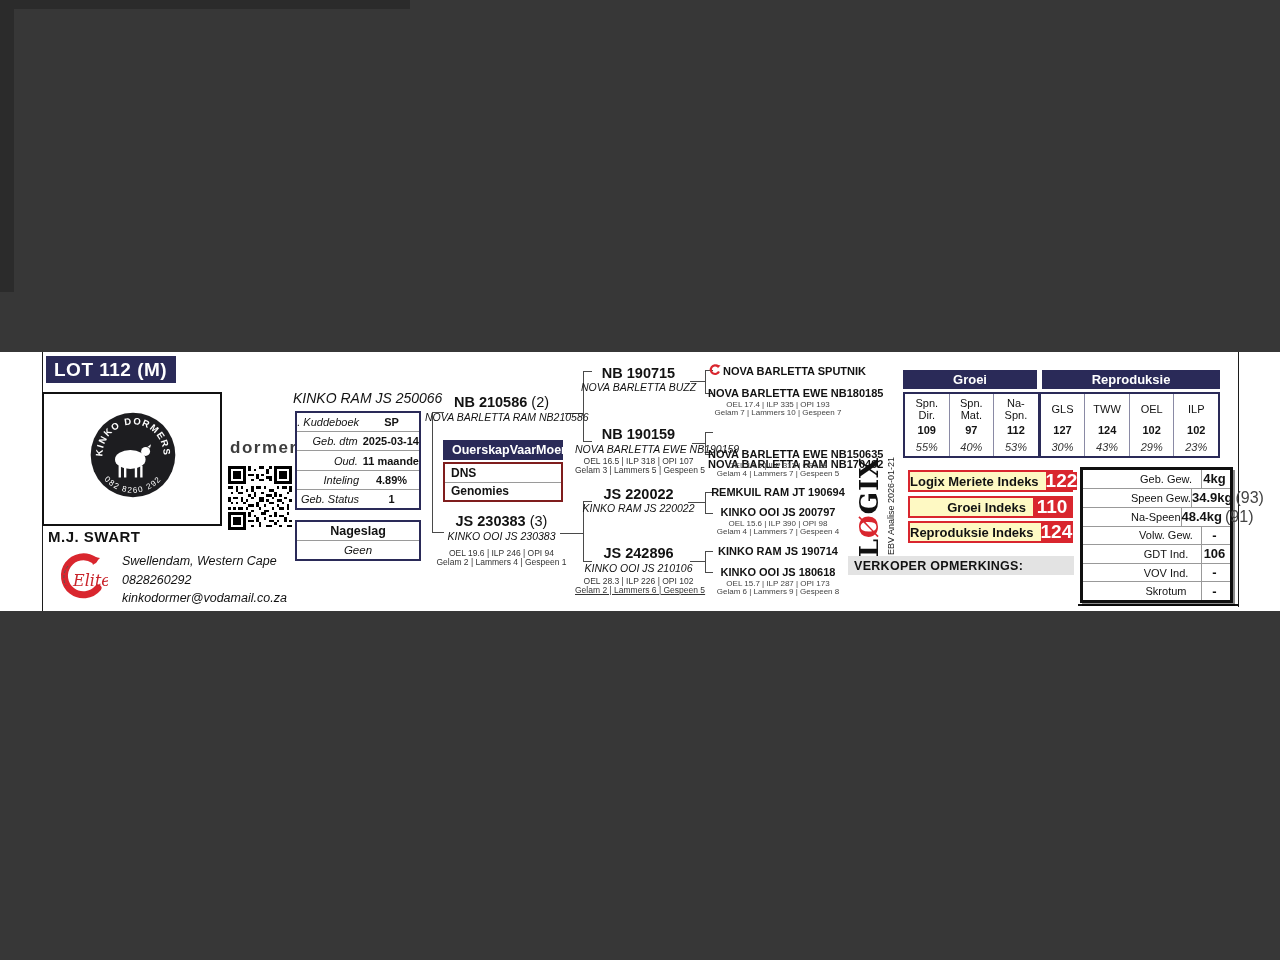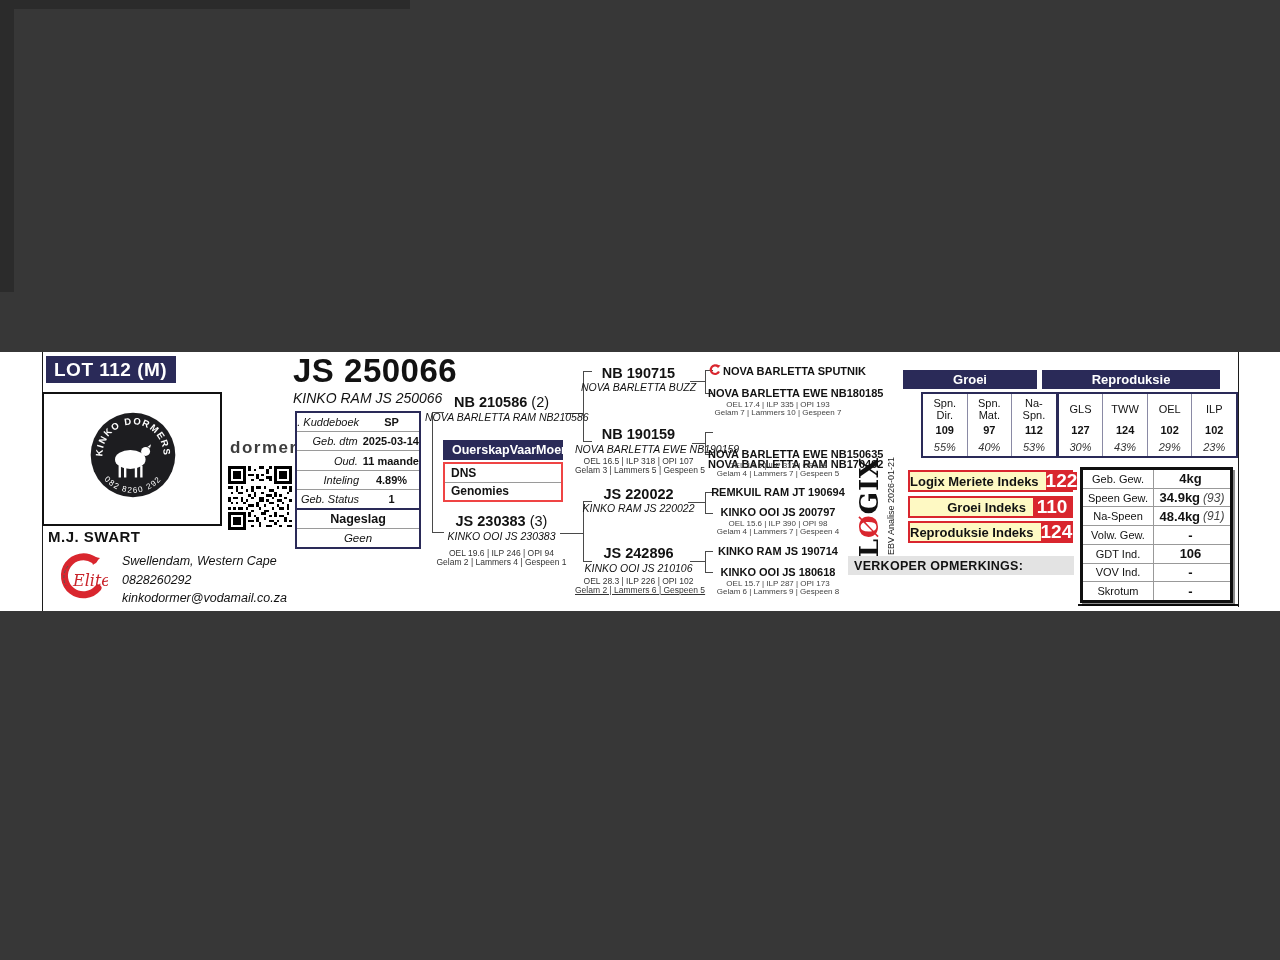--- a/index.html
+++ b/index.html
@@ -14,62 +14,62 @@
   .photo{position:absolute;left:42px;top:40px;width:176px;height:130px;border:2px solid #111;background:#fff;}
   
   .title{position:absolute;left:293px;top:0px;font-size:33px;font-weight:bold;letter-spacing:.5px;white-space:nowrap;}
   .subtitle{position:absolute;left:293px;top:38px;font-size:14px;font-style:italic;white-space:nowrap;}
   
   .itbl{position:absolute;left:295px;top:59px;width:122px;height:95px;border:2px solid #2a2a58;display:flex;flex-direction:column;}
   .irow{flex:1;display:flex;align-items:center;border-top:1px solid #9a9a9a;}
   .irow:first-child{border-top:none;}
   .ilab{width:53%;text-align:right;font-style:italic;font-size:11px;padding-right:5px;white-space:nowrap;}
   .ival{width:47%;text-align:center;font-weight:bold;font-size:11px;white-space:nowrap;}
-  .ntbl{position:absolute;left:295px;top:156px;width:122px;height:37px;border:2px solid #2a2a58;display:flex;flex-direction:column;}
+  .ntbl{position:absolute;left:295px;top:168px;width:122px;height:37px;border:2px solid #2a2a58;display:flex;flex-direction:column;}
   .nhdr{flex:1;display:flex;align-items:center;justify-content:center;font-weight:bold;font-size:12.5px;border-bottom:1px solid #9a9a9a;}
   .nval{flex:1;display:flex;align-items:center;justify-content:center;font-style:italic;font-size:11.5px;}
   
   .ohdr{position:absolute;left:443px;top:88px;width:120px;height:20px;background:#2a2a58;color:#fff;font-weight:bold;
         font-size:12.5px;display:flex;align-items:center;justify-content:space-between;padding:0 9px;box-sizing:border-box;}
-  .obox{position:absolute;left:443px;top:110px;width:120px;height:40px;border:2px solid #ef4444;display:flex;flex-direction:column;box-sizing:border-box;}
+  .obox{position:absolute;left:443px;top:110px;width:120px;height:40px;border:2px solid #7f1d1d;display:flex;flex-direction:column;box-sizing:border-box;}
   .orow{flex:1;display:flex;align-items:center;padding-left:6px;font-weight:bold;font-size:12px;border-top:1px solid #9a9a9a;}
   .orow:first-child{border-top:none;}
   
   .ped-id{position:absolute;font-weight:bold;font-size:14.5px;text-align:center;white-space:nowrap;}
   .ped-id .sfx{font-weight:normal;}
   .ped-sub{position:absolute;font-style:italic;font-size:10.5px;text-align:center;white-space:nowrap;}
   .ped-st{position:absolute;font-size:8.5px;color:#333;text-align:center;white-space:nowrap;}
   .w-sire{left:425px;width:153px;}
   .w-gp{left:575px;width:127px;}
   .ggp-n{position:absolute;left:708px;width:140px;font-weight:bold;font-size:11px;text-align:center;white-space:nowrap;}
   .ggp-st{position:absolute;left:708px;width:140px;font-size:8px;color:#444;text-align:center;white-space:nowrap;}
   .mini-badge{display:inline-block;vertical-align:-2px;margin-right:2px;}
   
   .ghdr{position:absolute;height:19px;background:#2a2a58;color:#fff;font-weight:bold;font-size:13px;
         display:flex;align-items:center;justify-content:center;}
   .etbl{position:absolute;left:903px;top:40px;width:317px;height:66px;border:2.5px solid #2a2a58;background:#fff;
-        display:flex;box-sizing:border-box;margin-left:18px;}
+        display:flex;box-sizing:border-box;}
   .ecell{flex:1;display:flex;flex-direction:column;align-items:center;border-left:1px solid #8a8aa5;}
   .ecell:first-child{border-left:none;}
   .ecell.split{border-left:3px solid #2a2a58;}
   .eh{height:29px;display:flex;align-items:center;justify-content:center;text-align:center;font-size:11px;line-height:12px;padding-top:1px;width:36px;}
   .ev{height:18px;font-weight:bold;font-size:11px;}
   .ea{height:15px;font-style:italic;font-size:11px;color:#333;}
   
   .ixrow{position:absolute;left:908px;width:165px;height:22px;display:flex;border:2px solid #d9262e;background:#fef9c3;box-sizing:border-box;}
   .ixlab{flex:1;text-align:right;font-weight:bold;font-size:13px;display:flex;align-items:center;justify-content:flex-end;padding-right:7px;white-space:nowrap;}
   .ixnum{width:38px;background:#d9262e;color:#fff;font-weight:bold;font-size:19px;display:flex;align-items:center;justify-content:center;}
   
   .wtbl{position:absolute;left:1080px;top:115px;width:153px;height:136px;border:3px solid #101010;background:#fff;
         display:flex;flex-direction:column;box-sizing:border-box;box-shadow:2px 3px 0 rgba(0,0,0,.45);}
   .wrow{flex:1;display:flex;border-top:1px solid #999;}
   .wrow:first-child{border-top:none;}
-  .wl{width:70px;display:flex;align-items:center;justify-content:center;font-size:11px;border-right:1px solid #999;white-space:nowrap;}
+  .wl{width:70px;display:flex;align-items:center;justify-content:center;font-size:11px;border-right:1px solid #999;white-space:nowrap;margin-left:48px;}
   .wv{flex:1;display:flex;align-items:center;justify-content:center;font-weight:bold;font-size:13px;gap:3px;white-space:nowrap;}
-  .wacc{font-weight:normal;font-style:italic;font-size:12px;color:#444;}
+  .wacc{font-weight:normal;font-size:16px;color:#444;}
   
   .logix{position:absolute;left:822px;top:136px;width:93px;height:38px;transform:rotate(-90deg);
          display:flex;align-items:center;justify-content:center;font-family:"DejaVu Serif",serif;font-weight:bold;font-size:26px;letter-spacing:1px;color:#111;}
   .logix .red-o{color:#d9262e;}
   .ebvnote{position:absolute;left:847px;top:147px;width:88px;height:14px;transform:rotate(-90deg);
            font-size:9px;color:#222;display:flex;align-items:center;justify-content:center;white-space:nowrap;}
   
   .remarks{position:absolute;left:848px;top:204px;width:226px;height:19px;background:#e3e3e3;
            font-weight:bold;font-size:12.5px;display:flex;align-items:center;padding-left:6px;box-sizing:border-box;letter-spacing:.3px;}
   
@@ -154,21 +154,20 @@
     <svg width="52" height="56" viewBox="0 0 52 56" style="position:absolute;left:56px;top:200px;">
       <path d="M38,8 A19,19 0 1 0 42,36" fill="none" stroke="#d9262e" stroke-width="7" stroke-linecap="round"></path>
       <path d="M34,4 l10,2 l-7,7 z" fill="#d9262e"></path>
       <path d="M12,14 A18,18 0 0 0 10,34" fill="none" stroke="#555" stroke-width="1" stroke-dasharray="3 2"></path>
       <text x="17" y="34" font-family="DejaVu Serif,serif" font-style="italic" font-size="16" fill="#c9242b">Elite</text>
     </svg>
     <div class="contact" style="top:202px;font-style:italic;">Swellendam, Western Cape</div>
     <div class="contact" style="top:221px;">0828260292</div>
     <div class="contact" style="top:239px;">kinkodormer@vodamail.co.za</div>
 
-    <div class="title">JS 250066</div>
     <div class="subtitle">KINKO RAM JS 250066</div>
 
     <div class="itbl">
       <div class="irow">
           <span class="ilab">. Kuddeboek</span>
           <span class="ival">SP</span>
         </div>
       <div class="irow">
           <span class="ilab">Geb. dtm</span>
           <span class="ival">2025-03-14</span>

